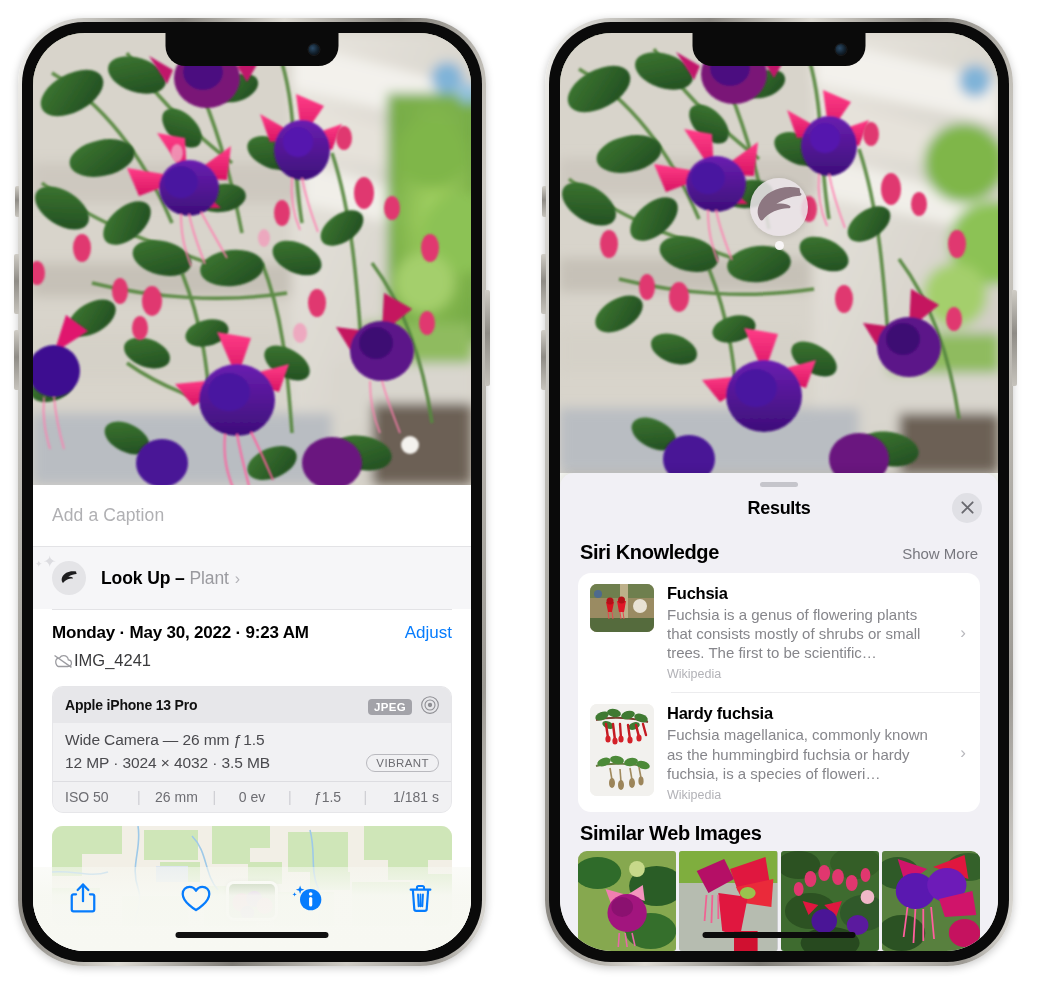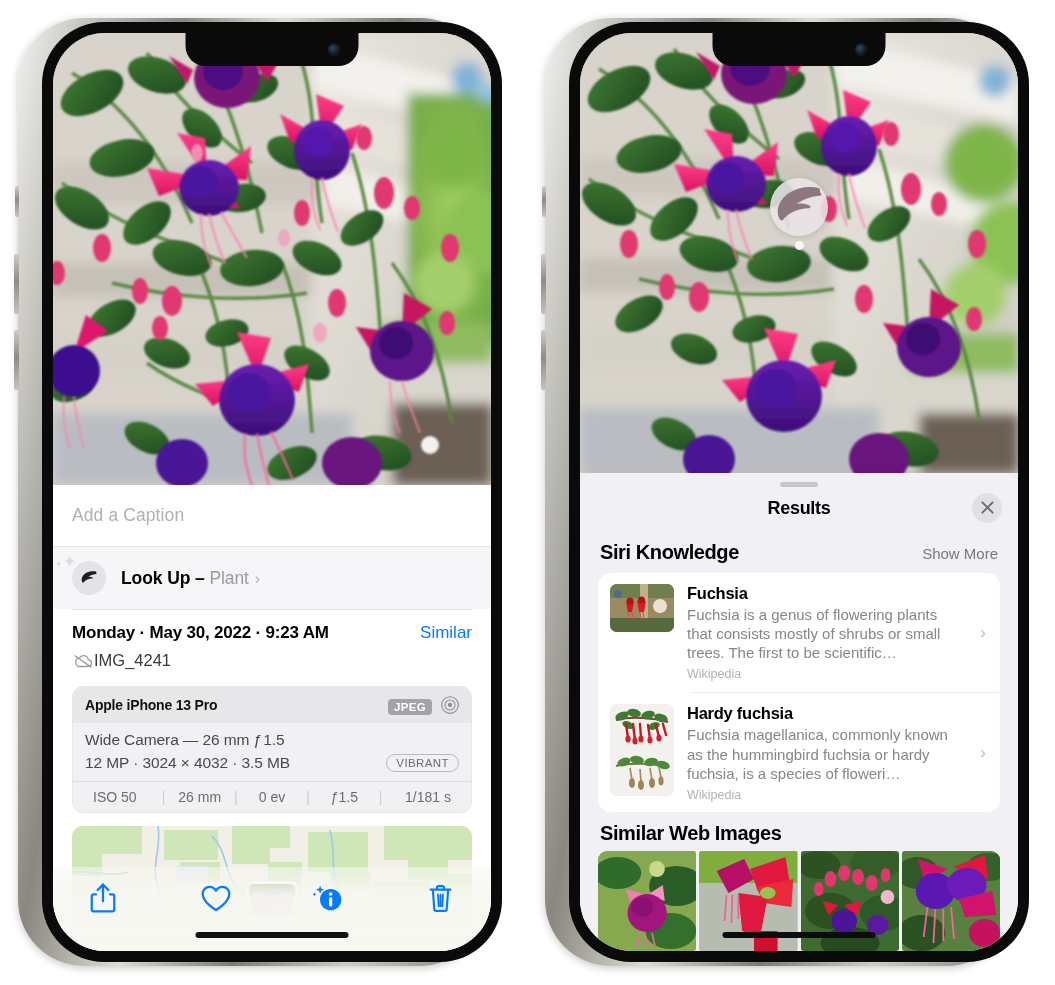--- a/index.html
+++ b/index.html
@@ -21,21 +21,20 @@
     padding: 4px;
     box-shadow: 0 2px 9px rgba(0,0,0,.22);
   }
   .phone.left  { left: 18px; }
   .phone.right { left: 545px; }
   .phone-inner {
     width: 100%; height: 100%;
     border-radius: 62px;
     background: #0a0a0a;
     padding: 11px;
-    margin-left: 20px;
   }
   .screen {
     position: relative;
     width: 100%; height: 100%;
     border-radius: 52px;
     overflow: hidden;
     background: #f6f7f2;
   }
   
   .notch {
@@ -145,21 +144,21 @@
   .exif-r1 { font-size: 15.5px; color:#4a4a4e; letter-spacing:-.1px; }
   .exif-r2 { display:flex; align-items:center; justify-content:space-between; margin-top: 5px; }
   .exif-r2 span.t { font-size: 15.5px; color:#4a4a4e; letter-spacing:-.1px; }
   .pill-vibrant {
     font-size: 11.5px; color:#6d6d72; border:1px solid #b9b9be;
     border-radius: 9px; padding: 2px 9px; letter-spacing:.4px;
   }
   .exif-foot {
     display:flex; align-items:center;
     border-top:1px solid #dddde1; background:#f1f1f3;
-    padding: 7px 20px;
+    padding: 7px 12px;
     font-size: 14px; color:#6d6d72;justify-content:center;
   }
   .exif-foot .cell { flex:1; text-align:center; }
   .exif-foot .cell:first-child { text-align:left; }
   .exif-foot .cell:last-child { text-align:right; }
   .exif-foot .sep { color:#cdcdd2; }
 
   .map-card {
     margin: 13px 19px 0 19px;
     height: 100px;
@@ -461,21 +460,21 @@
             </div>
             <div class="lookup-text">
               <span>Look Up</span><span class="dash"> – </span><span class="sub">Plant</span><span class="chev-grey">›</span>
             </div>
           </div>
           <div class="rule"></div>
 
           <div class="meta-block">
             <div class="meta-line1">
               <div class="meta-date">Monday · May 30, 2022 · 9:23 AM</div>
-              <div class="adjust">Similar</div>
+              <div class="adjust">Adjust</div>
             </div>
             <div class="meta-line2">
               <svg width="22" height="16" viewBox="0 0 26 18">
                 <path d="M7.5 15.5h11.2c2.6 0 4.3-1.8 4.3-4 0-2.1-1.6-3.8-3.7-3.9-.4-2.8-2.7-4.9-5.6-4.9-2 0-3.7 1-4.7 2.5-2.6.1-4.6 2.1-4.6 4.7 0 3 2 5.6 3.1 5.6z" fill="none" stroke="#9b9ba0" stroke-width="1.5"></path>
                 <line x1="3" y1="2.5" x2="23" y2="16.5" stroke="#9b9ba0" stroke-width="1.6"></line>
               </svg>
               <div class="fname">IMG_4241</div>
             </div>
           </div>
 

